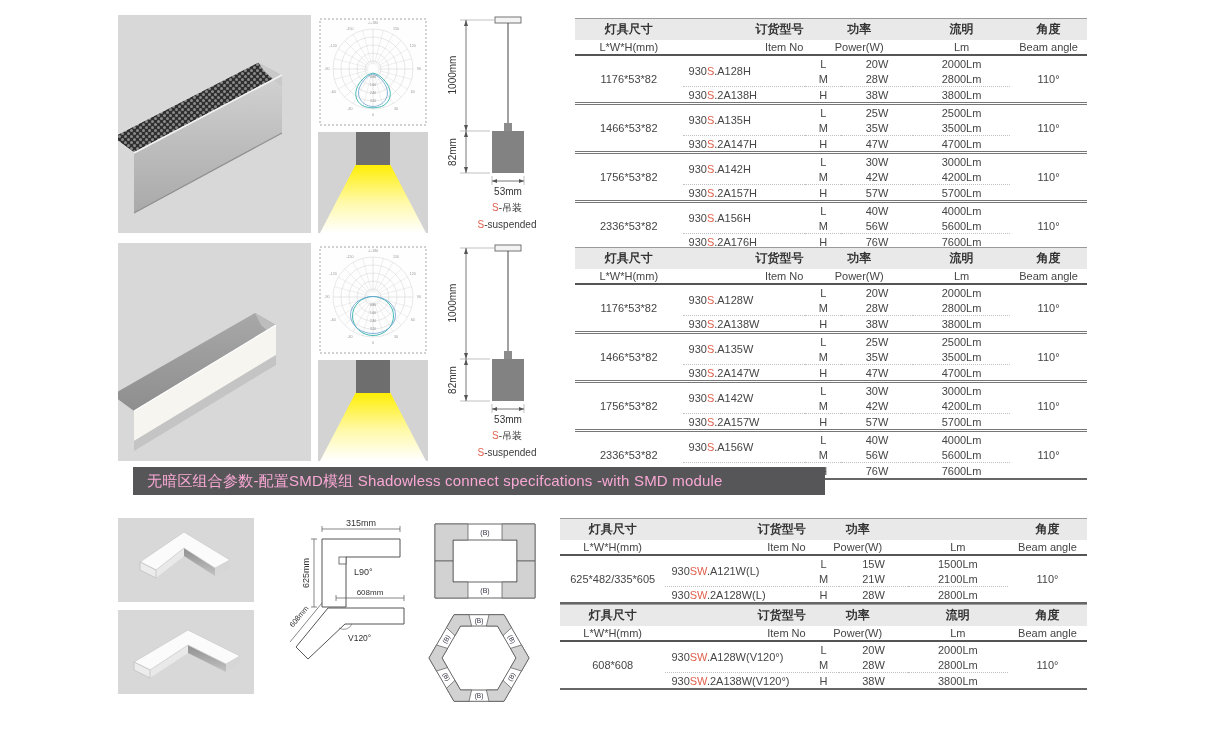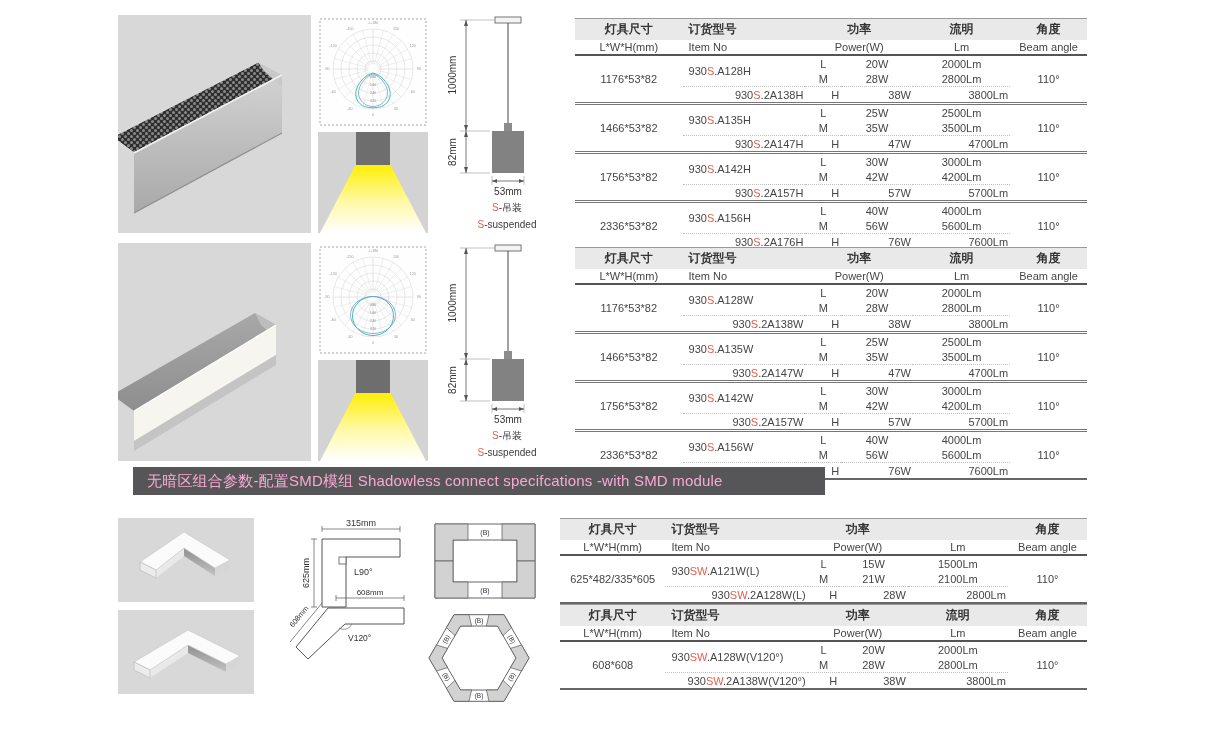--- a/index.html
+++ b/index.html
@@ -6,26 +6,26 @@
   .page{position:relative;width:1206px;height:731px;background:#ffffff;overflow:hidden;
         font-family:"Liberation Sans",sans-serif;color:#444;}
   .abs{position:absolute;}
   .photo{background:#d8d8d8;}
   
   .spec{width:100%;border-collapse:collapse;table-layout:fixed;font-size:11px;color:#454545;
         border-bottom:2px solid #666;}
   .spec th{font-weight:normal;padding:1px 2px;text-align:center;}
   .spec tr.zh th{background:#e9e9e9;font-weight:bold;font-size:12px;color:#333;
                  border-top:1px solid #9a9a9a;padding:2px;}
-  .spec tr.zh th.c-item, .spec tr.en th.c-item{text-align:left;padding-left:6px;}
+  .spec tr.zh th.c-item, .spec tr.en th.c-item{text-align:right;padding-left:6px;}
   .spec thead{border-bottom:2px solid #555;}
   .spec td{padding:1.5px 2px;text-align:center;vertical-align:middle;}
   .spec .c-item{text-align:left;padding-left:6px;}
   .spec tbody.grp+tbody.grp{border-top:3px double #777;}
-  .spec tr.subh td{border-top:1px dotted #c0c0c0;text-align:right;}
+  .spec tr.subh td{border-top:1px dotted #c0c0c0;}
   .red{color:#e0604d;}
   
   .banner{background:#565659;color:#f9a8d4;font-size:15px;line-height:28px;height:28px;
           padding-left:14px;letter-spacing:.2px;}
   
   .mount{text-align:center;font-size:10px;color:#3c3c3c;line-height:17px;}
   svg text{font-family:"Liberation Sans",sans-serif;}
 </style>
 </head>
 <body>

